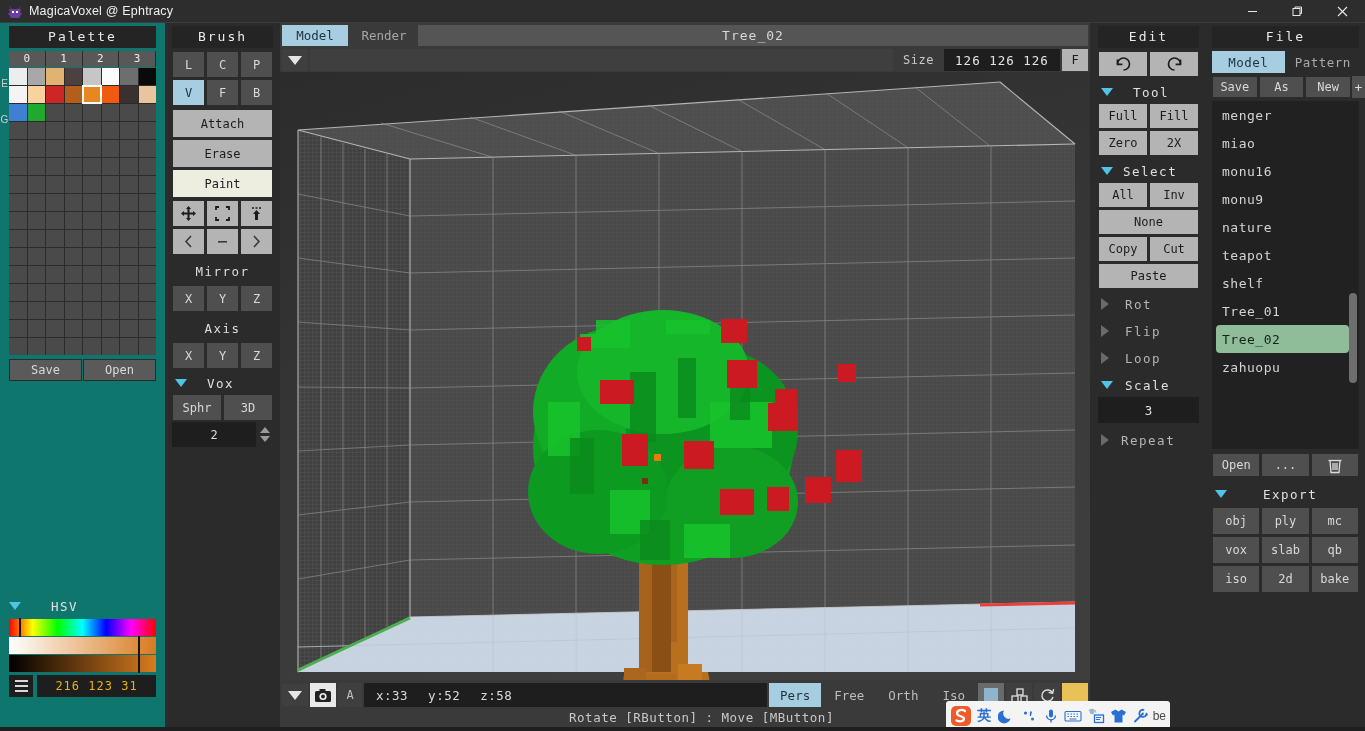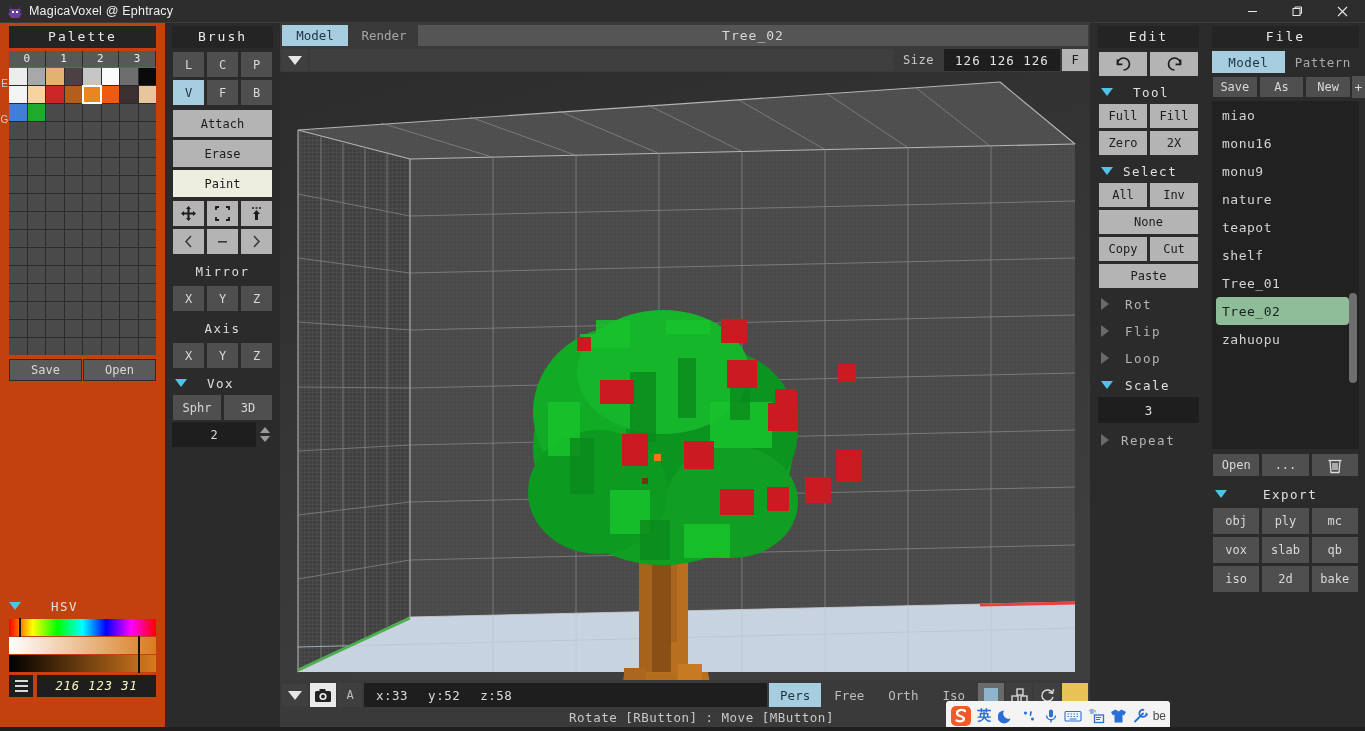--- a/index.html
+++ b/index.html
@@ -48,21 +48,21 @@
     font-size: 12.5px; letter-spacing: 1.5px;
   }
   .tri {
     width: 0; height: 0; margin: 0 8px 0 9px;
   }
   .tri.down { border-left: 6px solid transparent; border-right: 6px solid transparent; border-top: 8px solid #4fc3e8; }
   .tri.right{ border-top: 6px solid transparent; border-bottom: 6px solid transparent; border-left: 8px solid #6a6a6a; }
   .sect-head.collapsed { color: #b5b5b5; }
 
   
-  .left-col { position: absolute; left: 0; top: 23px; width: 165px; height: 708px; background: #c2410c; }
+  .left-col { position: absolute; left: 0; top: 23px; width: 165px; height: 708px; background: #0f766e; }
   .pal-title { margin: 3px 9px 3px 9px; }
   .pal-hdr { display: flex; margin: 0 9px; height: 16px; }
   .pal-hdr div {
     flex: 1; background: #585858; color: #ececec; font-size: 11px;
     text-align: center; line-height: 16px; border-right: 1px solid #2b2b2b;
   }
   .pal-grid {
     margin: 1px 9px 0 9px; display: grid;
     grid-template-columns: repeat(8, 1fr); gap: 1px;
     background: #2b2b2b;
@@ -85,22 +85,22 @@
   .satb { background: linear-gradient(to right,#ffffff,#d87b1f); }
   .valb { background: linear-gradient(to right,#000000,#d87b1f); }
   .hsv-cursor { position: absolute; top: -1px; width: 2px; height: 19px; background: #111; }
   .hsv-row { display: flex; margin: 3px 9px 0 9px; gap: 4px; align-items: center; }
   .hamb {
     width: 24px; height: 22px; background: #1e1e1e;
     display: flex; flex-direction: column; justify-content: center; align-items: center; gap: 3px;
   }
   .hamb i { display: block; width: 13px; height: 2px; background: #d9d9d9; }
   .rgbval {
-    flex: 1; height: 22px; background: #1e1e1e; color: #fef9c3;
-    font-size: 12px; display: flex; align-items: center; justify-content: center; letter-spacing: 1px; font-style: italic;
+    flex: 1; height: 22px; background: #1e1e1e; color: #eab308;
+    font-size: 12px; display: flex; align-items: center; justify-content: center; letter-spacing: 1px;
   }
 
   
   .brush-col { position: absolute; left: 166px; top: 23px; width: 113px; height: 708px; background: #2b2b2b; }
   .g3 { display: grid; grid-template-columns: repeat(3,1fr); gap: 1px; margin: 0 6px; }
   .g2 { display: grid; grid-template-columns: repeat(2,1fr); gap: 1px; margin: 0 6px; }
   .g3 .btn, .g2 .btn { height: 27px; }
   .stack .btn { height: 29px; margin: 0 6px 1px 6px; }
   .icon-btn { height: 31px; }
   .icon-btn svg { display: block; }
@@ -828,20 +828,21 @@
 
     <div class="frow">
       <div class="btn">Save</div>
       <div class="btn">As</div>
       <div class="btn">New</div>
       <div class="plus">+</div>
     </div>
 
     <div class="flist">
       <div id="file-items">
+          <div class="fitem">menger</div>
           <div class="fitem">miao</div>
           <div class="fitem">monu16</div>
           <div class="fitem">monu9</div>
           <div class="fitem">nature</div>
           <div class="fitem">teapot</div>
           <div class="fitem">shelf</div>
           <div class="fitem">Tree_01</div>
           <div class="fitem on">Tree_02</div>
           <div class="fitem">zahuopu</div>
         </div>

